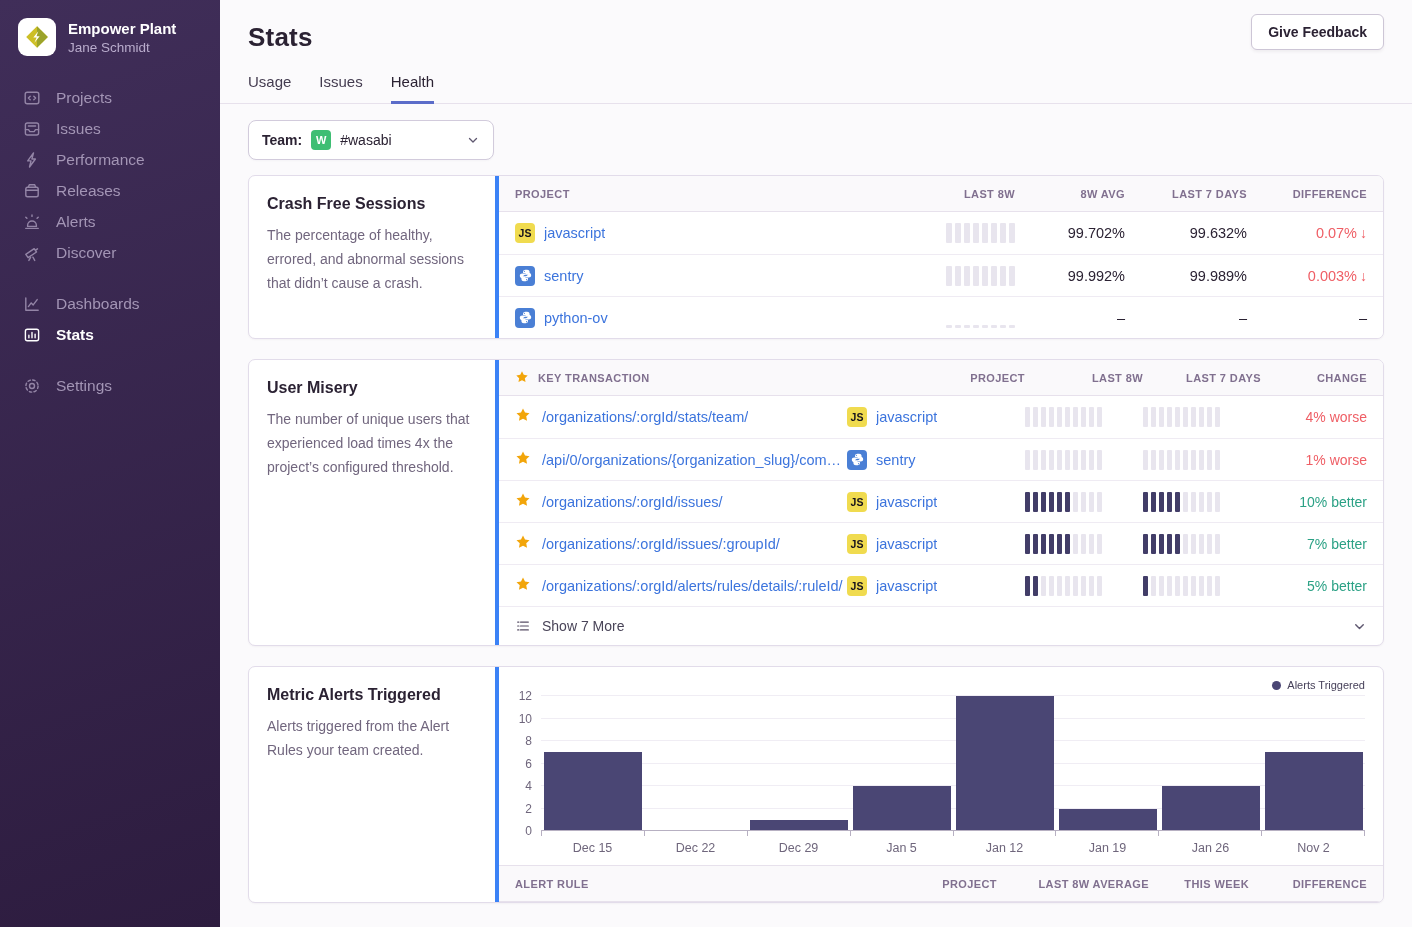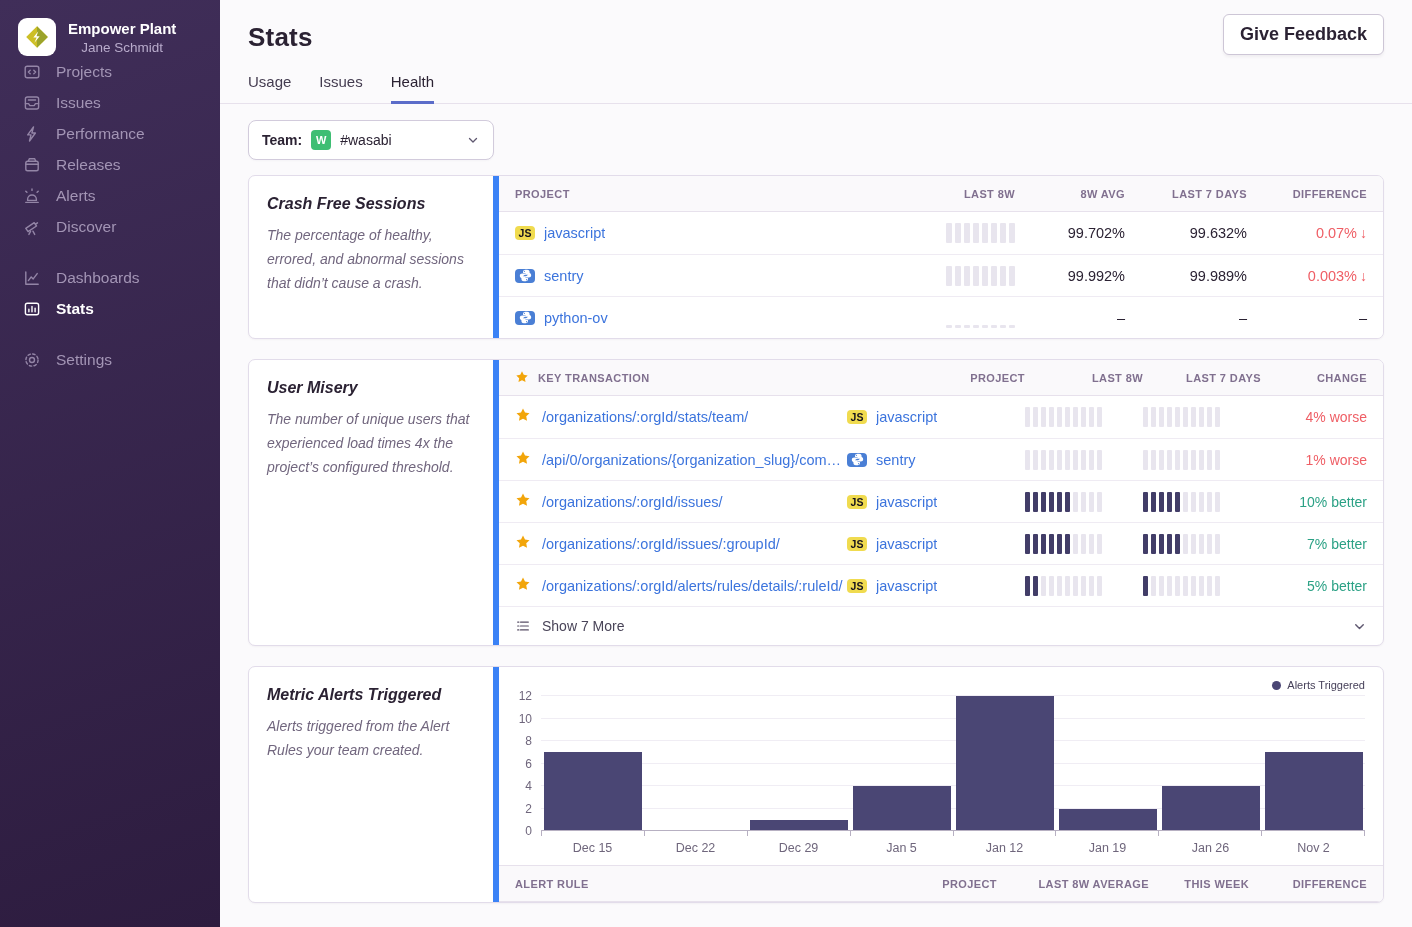--- a/index.html
+++ b/index.html
@@ -10,38 +10,38 @@
     font-family:"Liberation Sans","DejaVu Sans",sans-serif;
     background:#fbfafc; color:#2b2233;
   }
 
   
   .sidebar {
     width:220px; flex:0 0 220px; height:100%;
     background:linear-gradient(160deg,#402e59 0%,#2d1c3f 100%);
     color:#a99bb8; padding-top:18px;
   }
-  .org { display:flex; align-items:center; gap:12px; padding:0 18px; cursor:pointer;text-align:center; }
+  .org { display:flex; align-items:center; gap:12px; padding:0 18px; margin-bottom:26px; cursor:pointer; }
   .org-logo { width:38px; height:38px; background:#fff; border-radius:9px; flex:0 0 38px;
     display:flex; align-items:center; justify-content:center; }
   .org-name { color:#fff; font-weight:700; font-size:15px; line-height:18px; }
   .org-user { color:#b9accc; font-size:13.5px; margin-top:2px; }
   .nav-section { margin-bottom:20px; }
   .nav-item { display:flex; align-items:center; gap:15px; padding:6.5px 20px 6.5px 23px;
     font-size:15.5px; color:#a395b5; cursor:pointer; }
   .nav-item .nav-icon { display:flex; opacity:.85; }
   .nav-item.active { color:#fff; font-weight:600; }
   .nav-item.active .nav-icon { opacity:1; }
 
   
   main { flex:1; min-width:0; display:flex; flex-direction:column; }
   .page-head { position:relative; padding:22px 28px 0; border-bottom:1px solid #e7e1ec; background:#fbfafc; }
   .page-head h1 { margin:0 0 20px; font-size:26px; font-weight:700; color:#2b2233; letter-spacing:.2px; }
   .feedback-btn { position:absolute; top:14px; right:28px; background:#fff; border:1px solid #cdc6d6;
-    border-radius:6px; padding:9px 16px; font-size:18px; font-weight:700; color:#2b2233;
+    border-radius:6px; padding:9px 16px; font-size:14px; font-weight:700; color:#2b2233;
     font-family:inherit; box-shadow:0 2px 3px rgba(43,34,51,.06); cursor:pointer; }
   .tabs { display:flex; gap:28px; }
   .tab { padding-bottom:11px; font-size:15px; color:#443c50; border-bottom:3px solid transparent;
     margin-bottom:-1px; cursor:pointer; }
   .tab.active { color:#2b2233; border-bottom-color:var(--tab-underline); }
 
   .content { padding:16px 28px 0; }
 
   
   .filter-row { display:flex; gap:14px; margin-bottom:15px; }
@@ -53,36 +53,36 @@
   .team-avatar { width:20px; height:20px; border-radius:4px; background:var(--team-avatar); color:#fff;
     font-size:11px; font-weight:700; display:flex; align-items:center; justify-content:center; }
   .select .chev { margin-left:auto; color:#5f5870; display:flex; }
   .select.date { flex:1; }
   .select.date .icons { margin-left:auto; display:flex; align-items:center; gap:15px; color:#45404f; }
   .select.team { width:246px; flex:0 0 246px; }
 
   
   .panel { display:grid; grid-template-columns:250px 1fr; background:#fff; border:1px solid #e2dcea;
     border-radius:7px; margin-bottom:20px; box-shadow:0 1px 2px rgba(43,34,51,.04); overflow:hidden; }
-  .panel-desc { border-right:6px solid #3b82f6; padding:19px 18px;font-style:italic; }
+  .panel-desc { border-right:4px solid #3b82f6; padding:19px 18px; }
   .panel-desc h2 { margin:0 0 10px; font-size:16px; font-weight:600; color:#2b2233; }
   .panel-desc p { margin:0; font-size:14px; line-height:24px; color:#71667e; }
 
   .thead { display:grid; align-items:center; height:36px; padding:0 16px; background:#faf9fb;
     border-bottom:1px solid #e7e1ec; font-size:11px; font-weight:700; letter-spacing:.4px; color:#80708f; }
   .trow { display:grid; align-items:center; height:42px; padding:0 16px; background:#fff; }
   .trow + .trow { border-top:1px solid #efebf3; }
   .cell-r { text-align:right; display:flex; justify-content:flex-end; align-items:center; }
   .cell-l { display:flex; align-items:center; }
   .grid-crash  { grid-template-columns:1fr 140px 110px 122px 120px; }
   .grid-misery { grid-template-columns:1fr 178px 118px 118px 106px; }
   .grid-alerts { grid-template-columns:1fr 238px 152px 100px 118px; }
 
   .proj { display:flex; align-items:center; gap:9px; min-width:0; }
-  .badge { width:20px; height:14px; border-radius:4px; display:flex; align-items:center;
+  .badge { width:20px; height:20px; border-radius:4px; display:flex; align-items:center;
     justify-content:center; flex:0 0 20px; }
   .badge.js { background:var(--js-badge); color:#15121c; font-size:10.5px; font-weight:800; }
   .badge.py { background:var(--python-badge); }
   a.link { color:var(--link); text-decoration:none; font-size:14.5px; white-space:nowrap;
     overflow:hidden; text-overflow:ellipsis; }
   .num { font-size:14.5px; color:#2b2233; }
   .diff { font-size:14.5px; }
   .diff.bad, .change.bad { color:var(--negative); }
   .change.good { color:var(--positive); }
   .change { font-size:14px; white-space:nowrap; }

